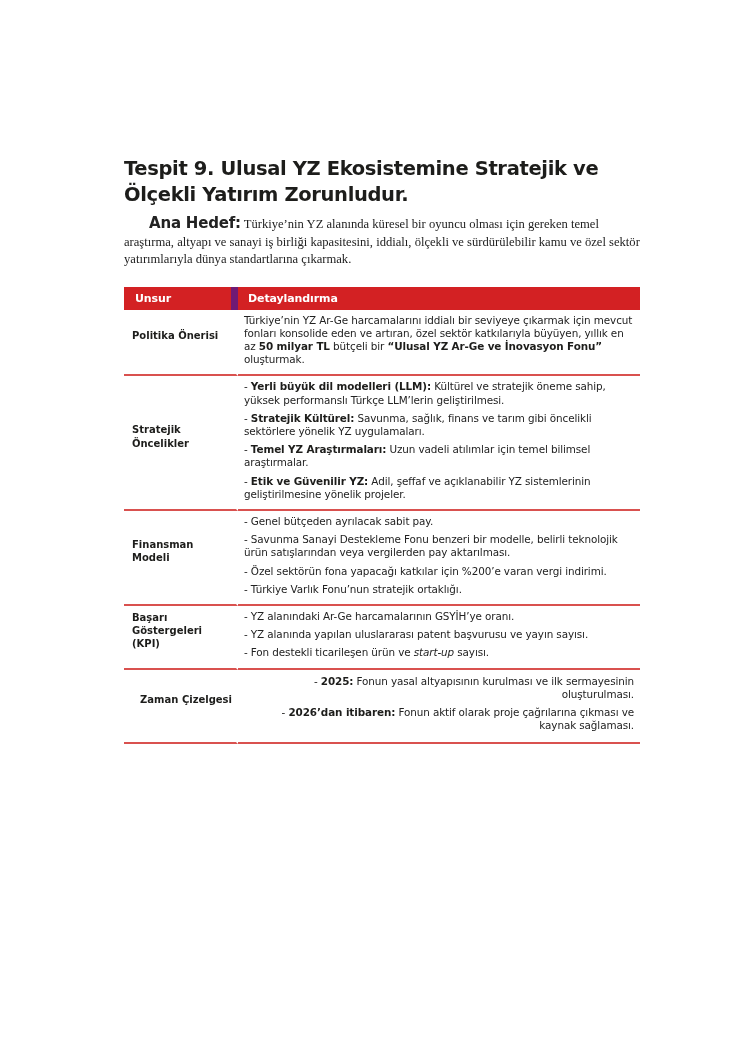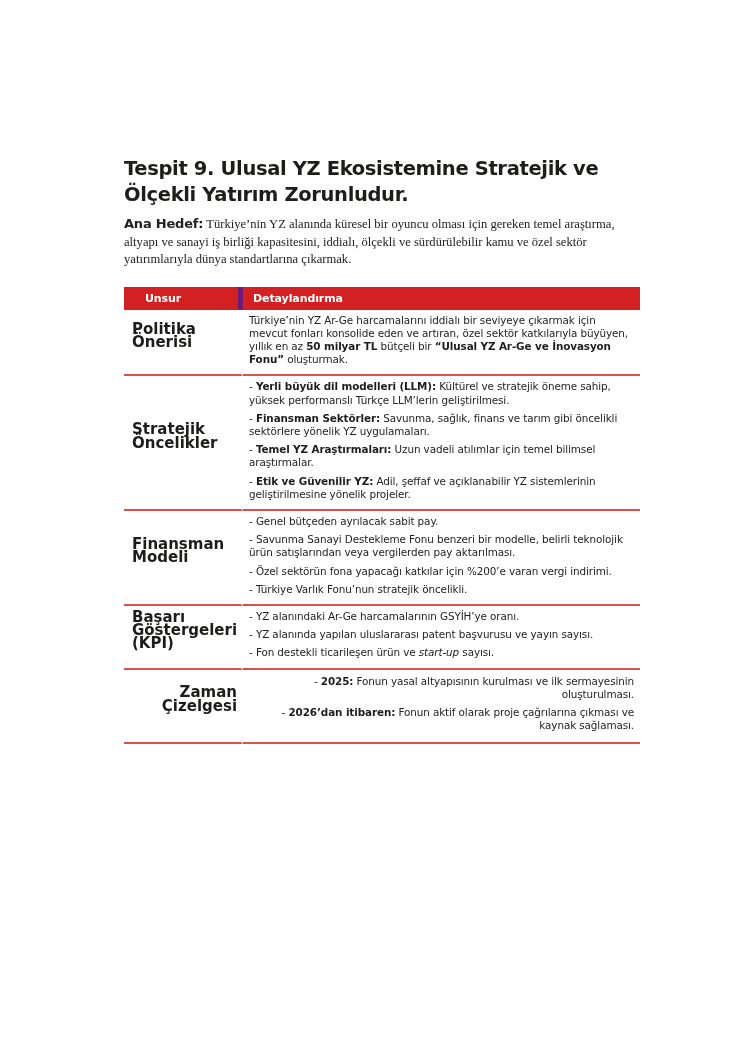--- a/index.html
+++ b/index.html
@@ -31,22 +31,23 @@
     .goal {
       margin-top: 7px;
       font-family: "Liberation Serif", serif;
       font-size: 12.6px;
       line-height: 17.5px;
       color: #222;
     }
     .goal .goal-label {
       font-family: "DejaVu Sans", sans-serif;
       font-weight: bold;
-      font-size: 13px;
+      font-size: 15px;
       letter-spacing: -0.2px;
+      margin-left: 25px;
     }
     .subtitle {
       margin-top: 11px;
       font-family: "DejaVu Sans", sans-serif;
       font-weight: bold;
       font-size: 12.4px;
       line-height: 17px;
       letter-spacing: -0.15px;
       color: #1d1d1b;
     }
@@ -63,30 +64,30 @@
     .tbl th {
       background: #d32123;
       color: #ffffff;
       font-weight: bold;
       font-size: 11px;
       text-align: left;
       height: 23px;
       padding: 2px 0 0 10px;
       letter-spacing: -0.1px;
     }
-    .tbl th.col-a { width: 114px; border-right: 5px solid #701a75; padding-left: 21px; }
+    .tbl th.col-a { width: 114px; border-right: 7px solid #701a75; padding-left: 11px; }
     .tbl td {
       vertical-align: middle;
       border-bottom: 2px solid #d9514f;
     }
     .tbl td.col-a {
       width: 114px;
       padding: 0 4px 12px 8px;
       font-weight: bold;
-      font-size: 15px;
+      font-size: 10px;
       color: #1d1d1b;
       border-right: 2px solid #ffffff;
     }
     .tbl td.col-b {
       padding: 4px 6px 8px 6px;
       letter-spacing: -0.1px;
     }
     .tbl td.col-b p { margin: 0; }
     .tbl td.col-b p + p { margin-top: 5px; }
     .tbl td.col-b b { font-weight: bold; color: #1d1d1b; }
@@ -119,33 +120,33 @@
         <td class="col-a">Politika Önerisi</td>
         <td class="col-b">
           <p><span>Türkiye’nin YZ Ar-Ge harcamalarını iddialı bir seviyeye çıkarmak için mevcut fonları konsolide eden ve artıran, özel sektör katkılarıyla büyüyen, yıllık en az </span><b>50 milyar TL</b><span> bütçeli bir </span><b>“Ulusal YZ Ar-Ge ve İnovasyon Fonu”</b><span> oluşturmak.</span></p>
         </td>
       </tr>
 
       <tr class="r2">
         <td class="col-a">Stratejik Öncelikler</td>
         <td class="col-b">
           <p>- <b>Yerli büyük dil modelleri (LLM):</b><span> Kültürel ve stratejik öneme sahip, yüksek performanslı Türkçe LLM’lerin geliştirilmesi.</span></p>
-          <p>- <b>Finansman Sektörler:</b><span> Savunma, sağlık, finans ve tarım gibi öncelikli sektörlere yönelik YZ uygulamaları.</span></p>
+          <p>- <b>Stratejik Kültürel:</b><span> Savunma, sağlık, finans ve tarım gibi öncelikli sektörlere yönelik YZ uygulamaları.</span></p>
           <p>- <b>Temel YZ Araştırmaları:</b><span> Uzun vadeli atılımlar için temel bilimsel araştırmalar.</span></p>
           <p>- <b>Etik ve Güvenilir YZ:</b><span> Adil, şeffaf ve açıklanabilir YZ sistemlerinin geliştirilmesine yönelik projeler.</span></p>
         </td>
       </tr>
 
       <tr class="r3">
         <td class="col-a">Finansman Modeli</td>
         <td class="col-b">
           <p>- Genel bütçeden ayrılacak sabit pay.</p>
           <p>- Savunma Sanayi Destekleme Fonu benzeri bir modelle, belirli teknolojik ürün satışlarından veya vergilerden pay aktarılması.</p>
           <p>- Özel sektörün fona yapacağı katkılar için %200’e varan vergi indirimi.</p>
-          <p>- Türkiye Varlık Fonu’nun stratejik öncelikli.</p>
+          <p>- Türkiye Varlık Fonu’nun stratejik ortaklığı.</p>
         </td>
       </tr>
 
       <tr class="r4">
         <td class="col-a">Başarı Göstergeleri (KPI)</td>
         <td class="col-b">
           <p>- YZ alanındaki Ar-Ge harcamalarının GSYİH’ye oranı.</p>
           <p>- YZ alanında yapılan uluslararası patent başvurusu ve yayın sayısı.</p>
           <p><span>- Fon destekli ticarileşen ürün ve </span><i>start-up</i><span> sayısı.</span></p>
         </td>

